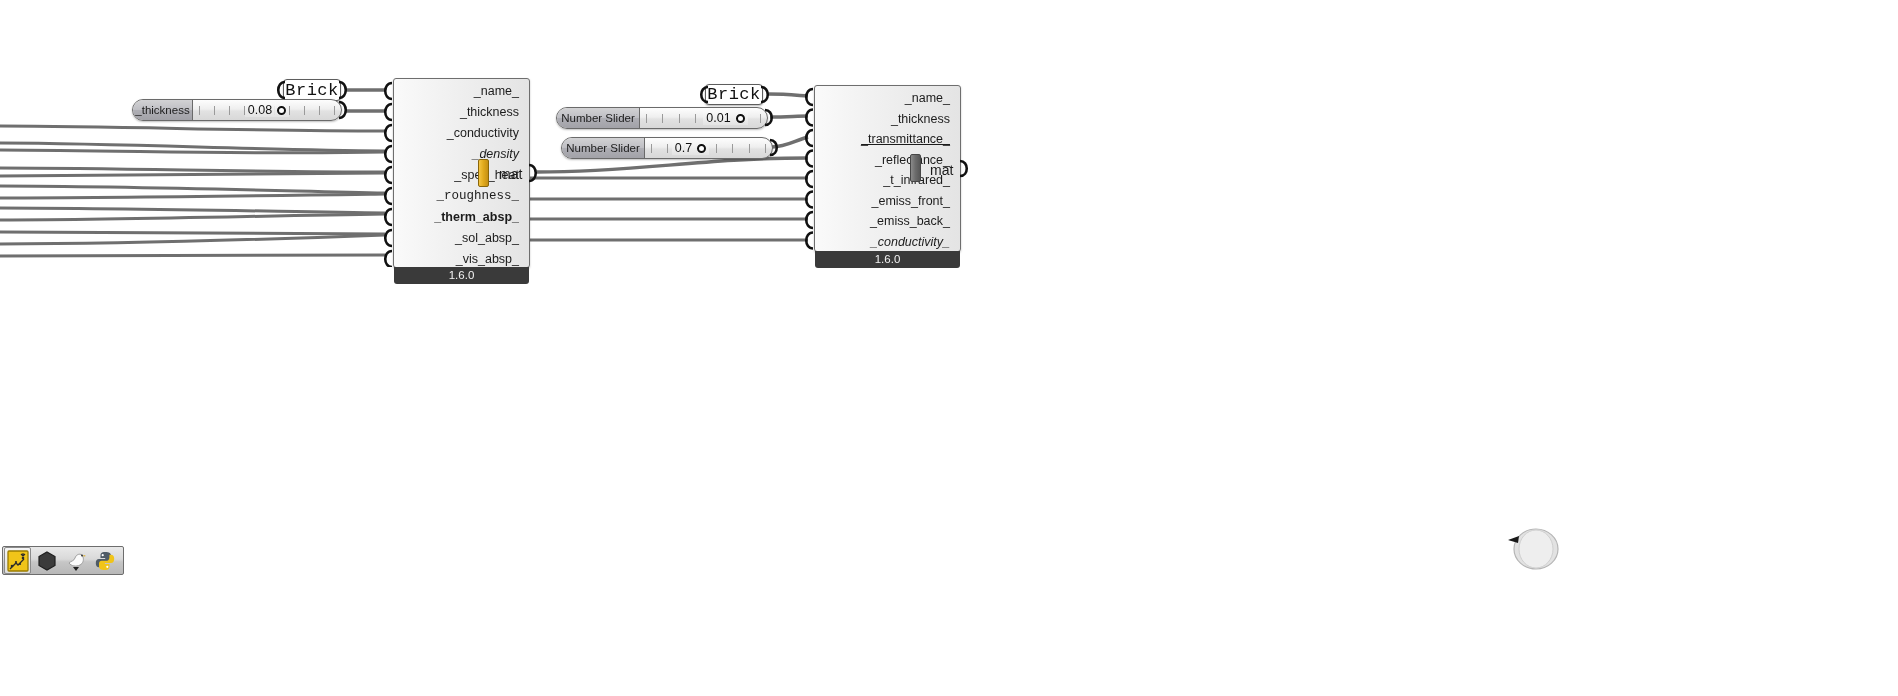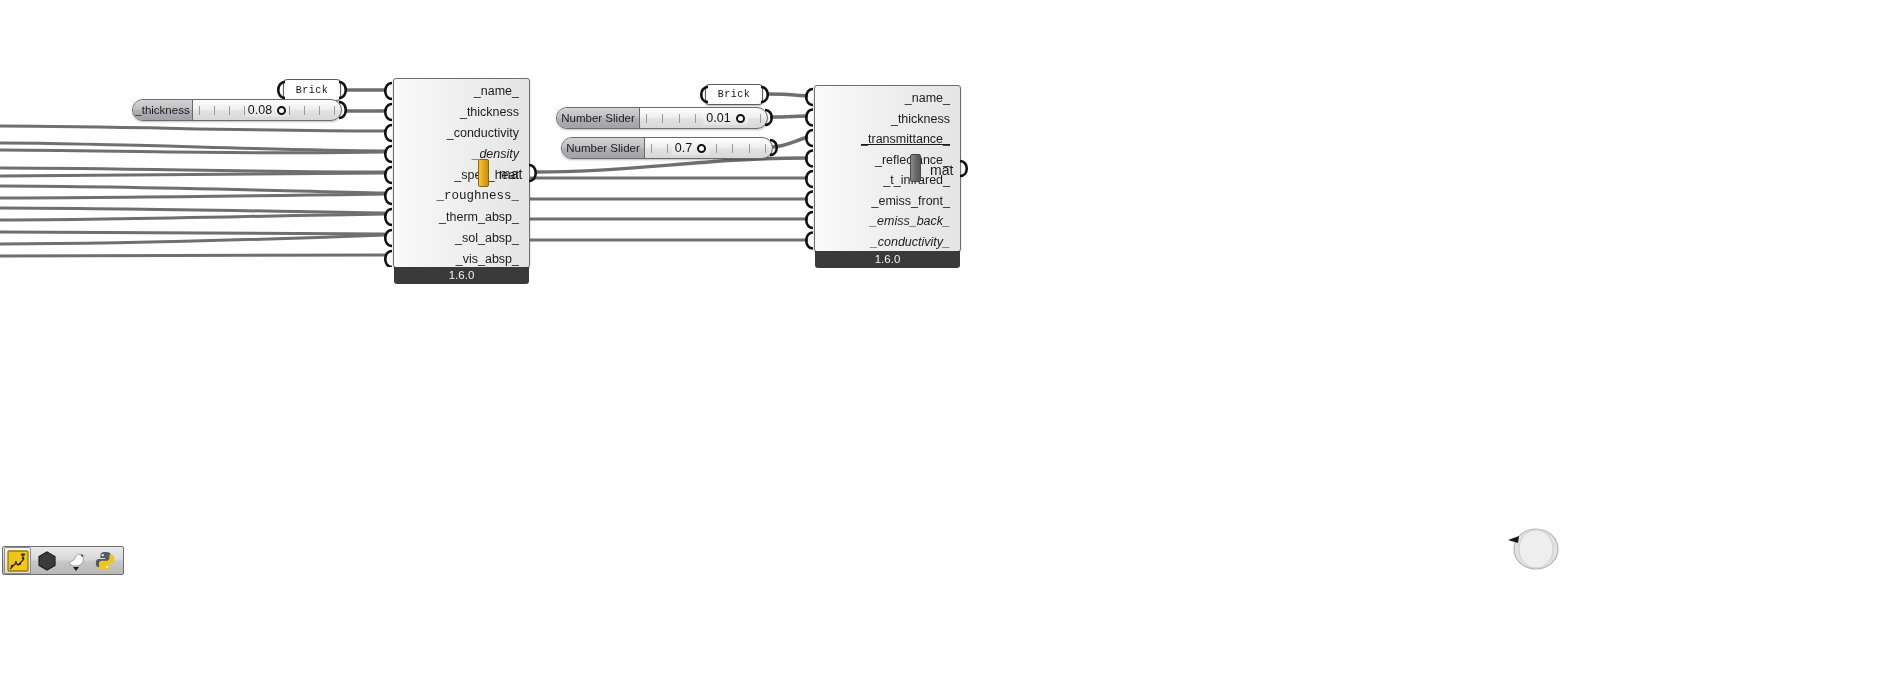--- a/index.html
+++ b/index.html
@@ -93,21 +93,21 @@
   }
 
   
   .gh-panel {
     position: absolute;
     box-sizing: border-box;
     border: 1px solid #5d5d5d;
     border-radius: 4px;
     background: #ffffff;
     font-family: "Liberation Mono", "DejaVu Sans Mono", monospace;
-    font-size: 10px;
+    font-size: 17px;
     color: #111;
     text-align: center;
     box-shadow: 0 1px 2px rgba(0,0,0,0.28);
     z-index: 6;
     display: flex;
     align-items: center;
     justify-content: center;
     letter-spacing: 0.5px;
   }
 
@@ -288,21 +288,21 @@
   </svg>
 
   <div class="gh-component" style="left:393px; top:78px; width:137px; height:190px;">
     <div class="gh-inputs">
       <div class="gh-param" style="height:21px;line-height:21px;margin-top:2px;">_name_</div>
       <div class="gh-param" style="height:21px;line-height:21px;">_thickness</div>
       <div class="gh-param" style="height:21px;line-height:21px;">_conductivity</div>
       <div class="gh-param" style="height:21px;line-height:21px;font-style:italic;">_density</div>
       <div class="gh-param" style="height:21px;line-height:21px;">_spec_heat</div>
       <div class="gh-param" style="height:21px;line-height:21px;font-family:Liberation Mono, monospace;">_roughness_</div>
-      <div class="gh-param" style="height:21px;line-height:21px;">_therm_absp_</div>
+      <div class="gh-param" style="height:21px;line-height:21px;font-weight:bold;">_therm_absp_</div>
       <div class="gh-param" style="height:21px;line-height:21px;">_sol_absp_</div>
       <div class="gh-param" style="height:21px;line-height:21px;">_vis_absp_</div>
     </div>
     <div class="gh-grip amber" style="left:84px; top:80px; height:28px;"></div>
     <div class="gh-version" style="bottom:-17px;">1.6.0</div>
   </div>
   <span class="gh-out-label" style="left:499px; top:166px; z-index:7;">mat</span>
 
   <svg style="position:absolute;left:381px;top:79px;width:12px;height:188px;z-index:7;" viewBox="0 0 12 188">
     <g fill="none" stroke="#111" stroke-width="2.6">
@@ -379,21 +379,21 @@
   </svg>
 
   <div class="gh-component" style="left:814px; top:85px; width:147px; height:167px;">
     <div class="gh-inputs">
       <div class="gh-param" style="height:20.5px;line-height:20.5px;margin-top:2px;">_name_</div>
       <div class="gh-param" style="height:20.5px;line-height:20.5px;">_thickness</div>
       <div class="gh-param" style="height:20.5px;line-height:20.5px;text-decoration:underline;">_transmittance_</div>
       <div class="gh-param" style="height:20.5px;line-height:20.5px;">_reflectance_</div>
       <div class="gh-param" style="height:20.5px;line-height:20.5px;">_t_infrared_</div>
       <div class="gh-param" style="height:20.5px;line-height:20.5px;">_emiss_front_</div>
-      <div class="gh-param" style="height:20.5px;line-height:20.5px;font-style:italic;">_emiss_back_</div>
+      <div class="gh-param" style="height:20.5px;line-height:20.5px;">_emiss_back_</div>
       <div class="gh-param" style="height:20.5px;line-height:20.5px;font-style:italic;">_conductivity_</div>
     </div>
     <div class="gh-grip grey" style="left:95px; top:68px; height:28px;"></div>
     <div class="gh-version" style="bottom:-17px;">1.6.0</div>
   </div>
   <span class="gh-out-label" style="left:930px; top:162px; z-index:7;">mat</span>
 
   <svg style="position:absolute;left:802px;top:86px;width:12px;height:166px;z-index:7;" viewBox="0 0 12 166">
     <g fill="none" stroke="#111" stroke-width="2.6">
       <path d="M11,3 C2,3 2,19 11,19"></path>

